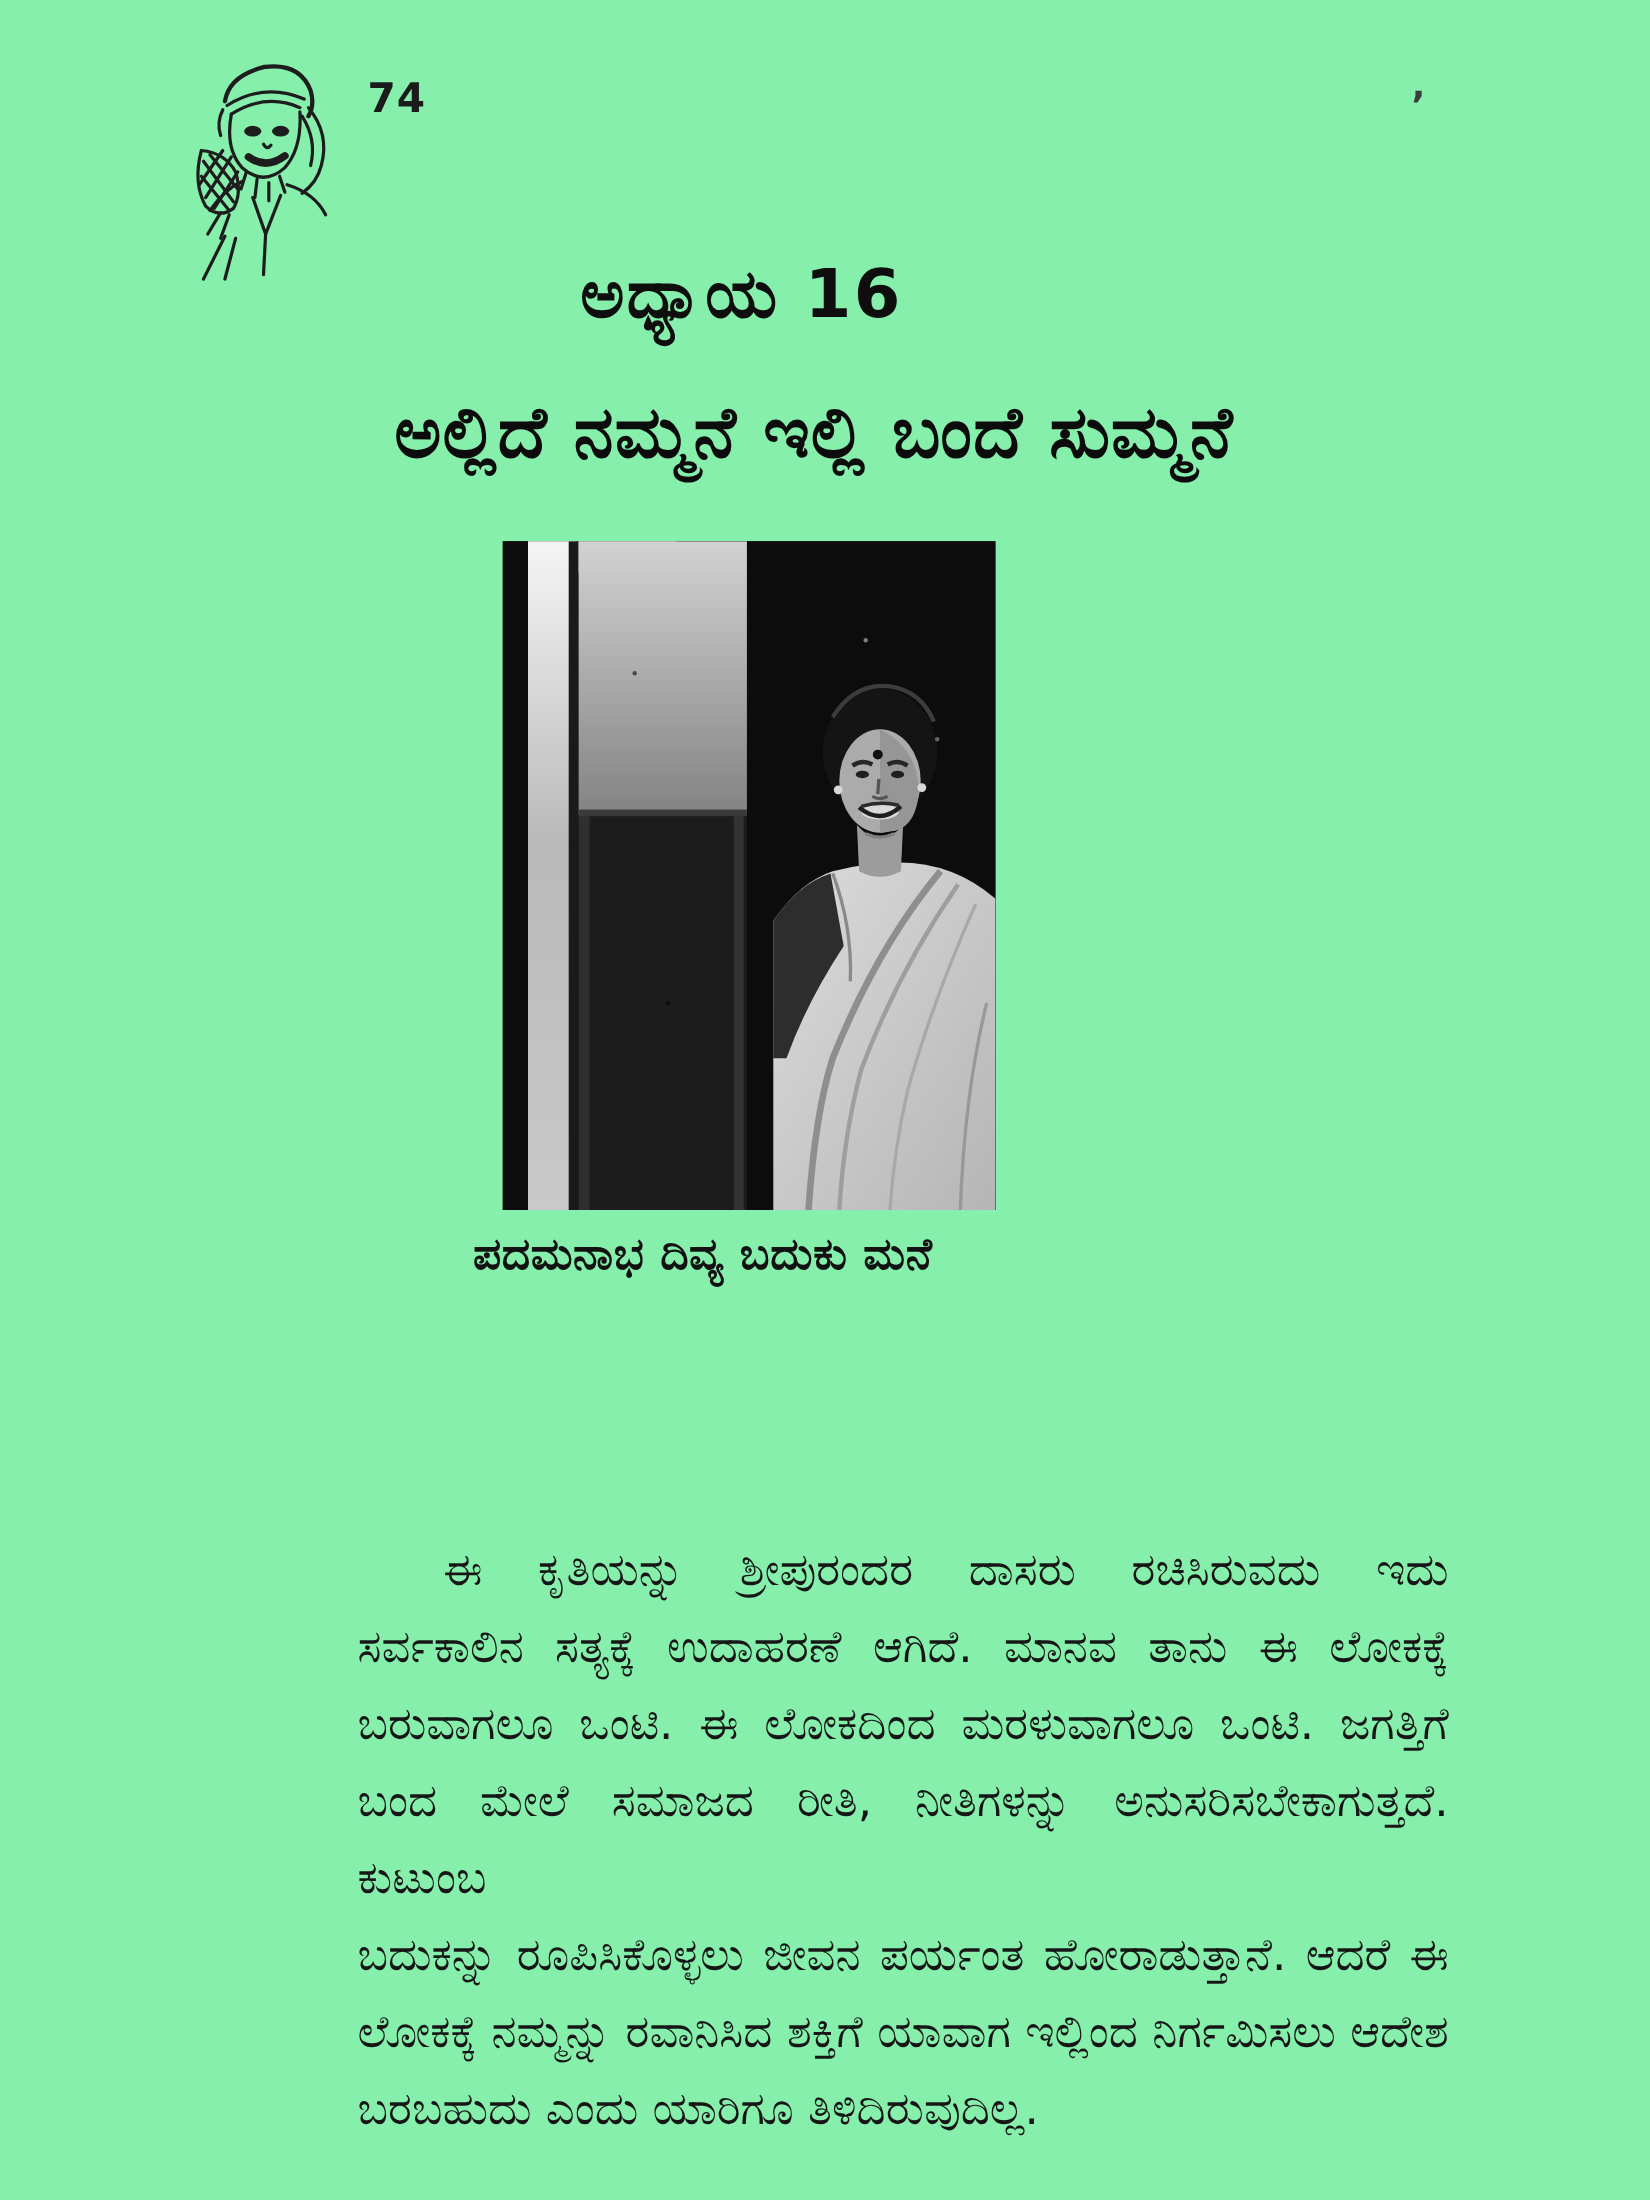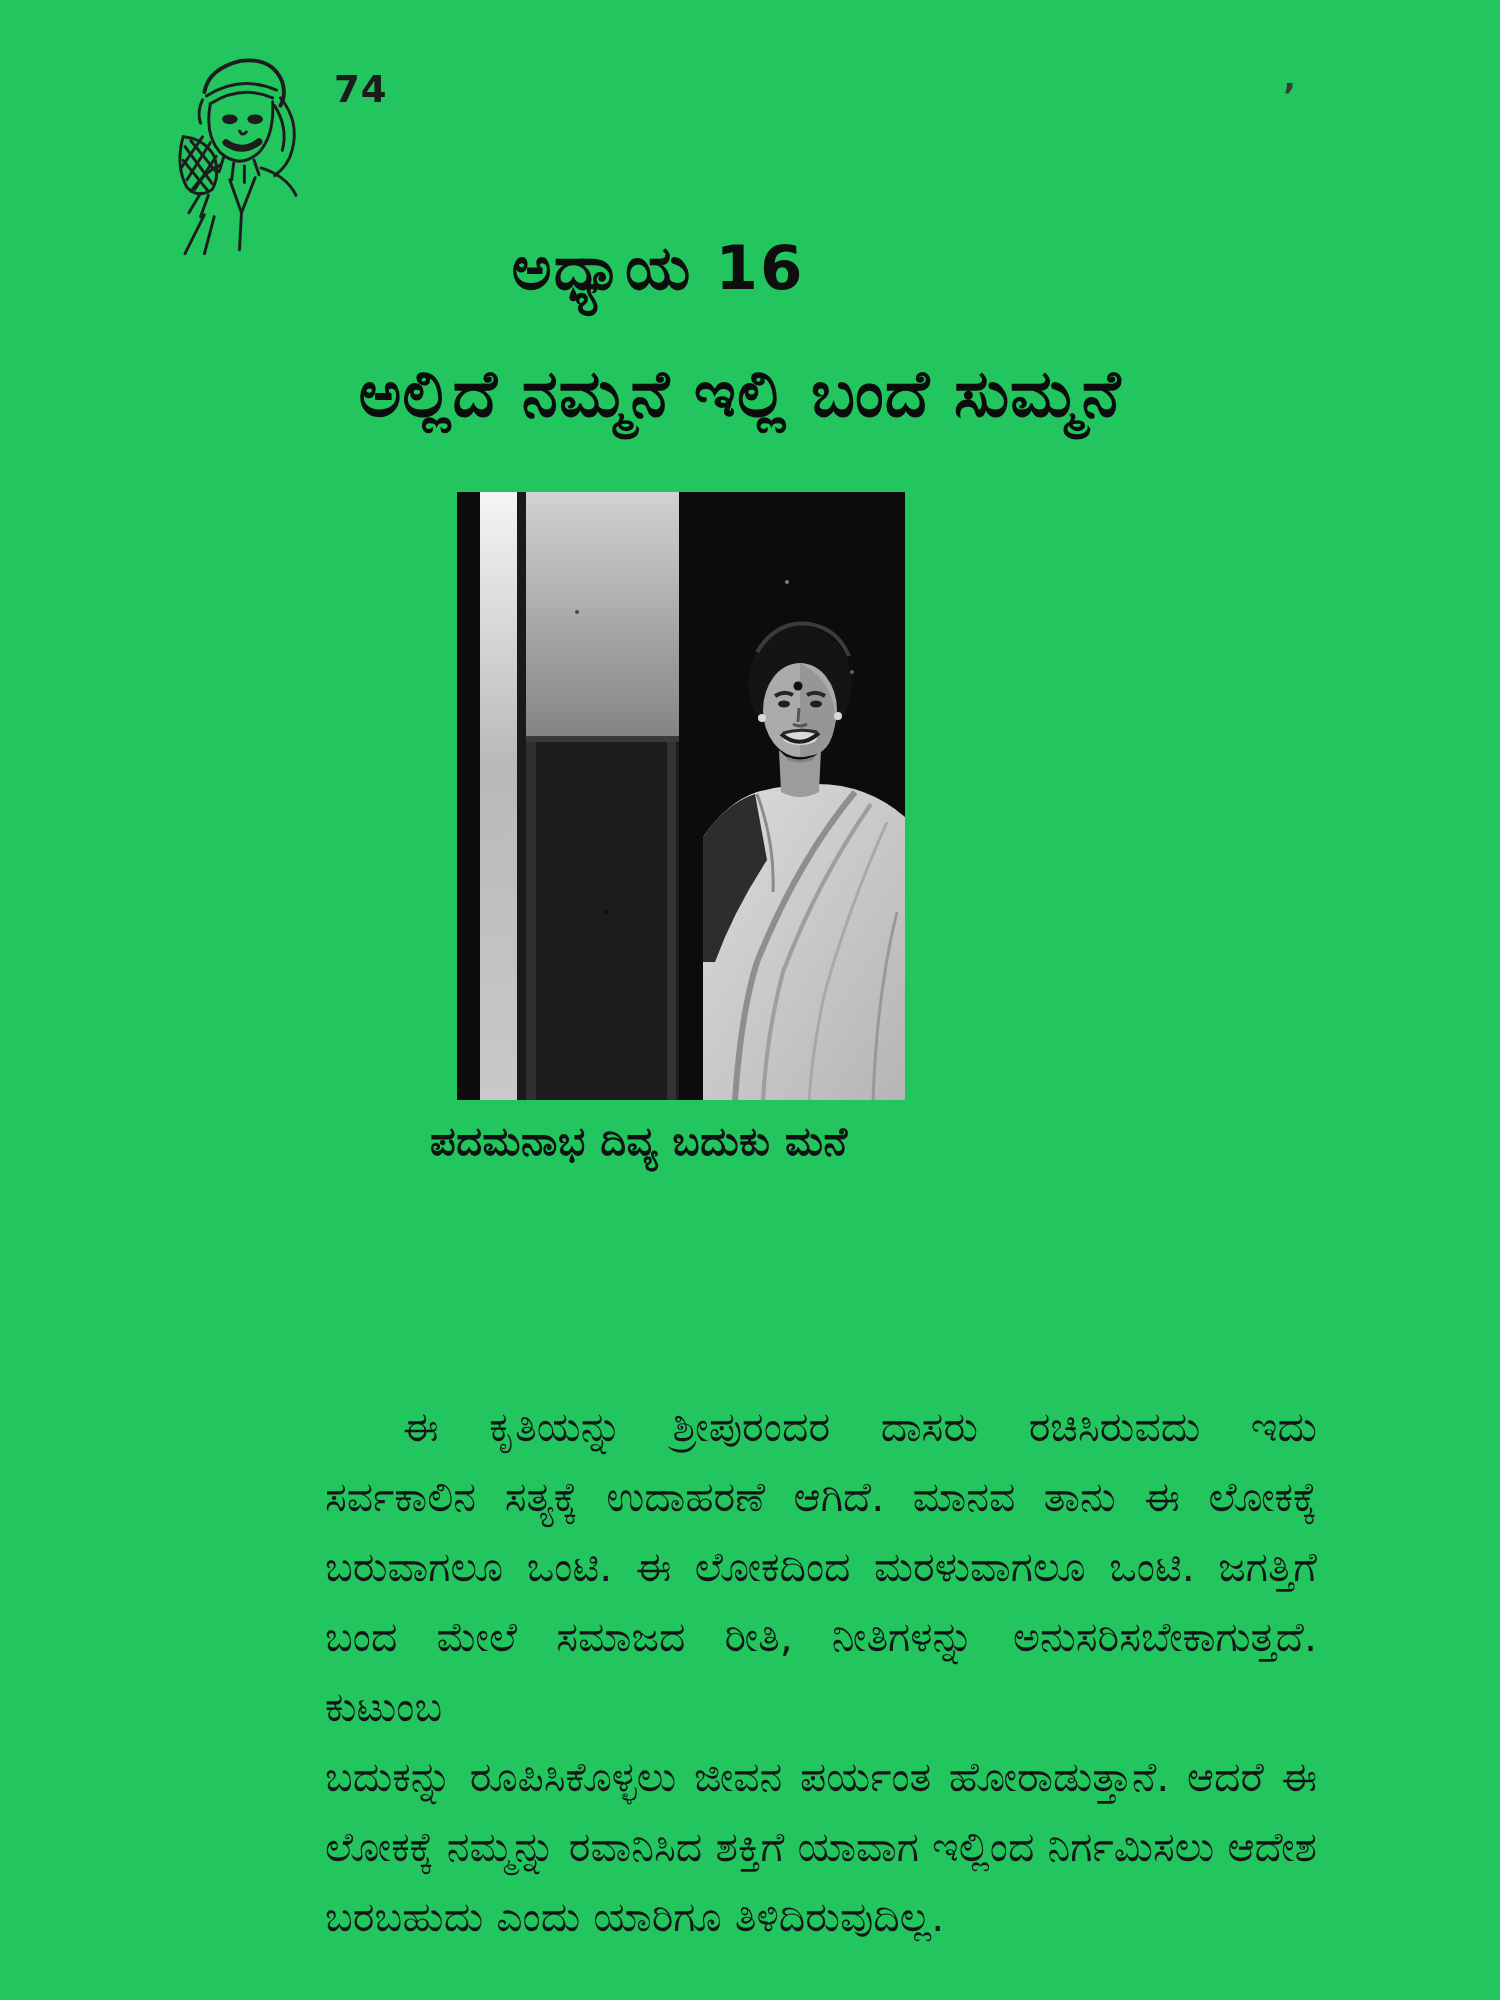--- a/index.html
+++ b/index.html
@@ -4,35 +4,35 @@
 <style>
   html,body{margin:0;padding:0;}
   body{
     width:1500px;height:2000px;
     background:#ffffff;
     font-family:"DejaVu Sans",sans-serif;
     color:#141414;
     position:relative;
     overflow:hidden;
   }
-  .page{position:absolute;inset:0;background:#22c55e;}
+  .page{position:absolute;inset:0;background:#86efac;}
 
   .sketch{position:absolute;left:148px;top:36px;width:185px;height:225px;}
 
   .page-number{
     position:absolute;left:334px;top:68px;
     font-size:37px;font-weight:bold;letter-spacing:1px;color:#1b1b1b;
   }
   .stray-mark{
     position:absolute;left:1283px;top:76px;
     font-size:34px;color:#3c3c3c;font-weight:bold;
   }
 
   .chapter-heading{
-    position:absolute;left:0;top:232px;width:1316px;
+    position:absolute;left:16px;top:232px;width:1316px;
     text-align:center;
     font-size:61px;font-weight:bold;color:#0e0e0e;
     letter-spacing:2px;
   }
   .chapter-title{
     position:absolute;left:0;top:356px;width:1480px;
     text-align:center;
     font-size:65px;font-weight:bold;color:#0c0c0c;
     letter-spacing:1px;
   }

